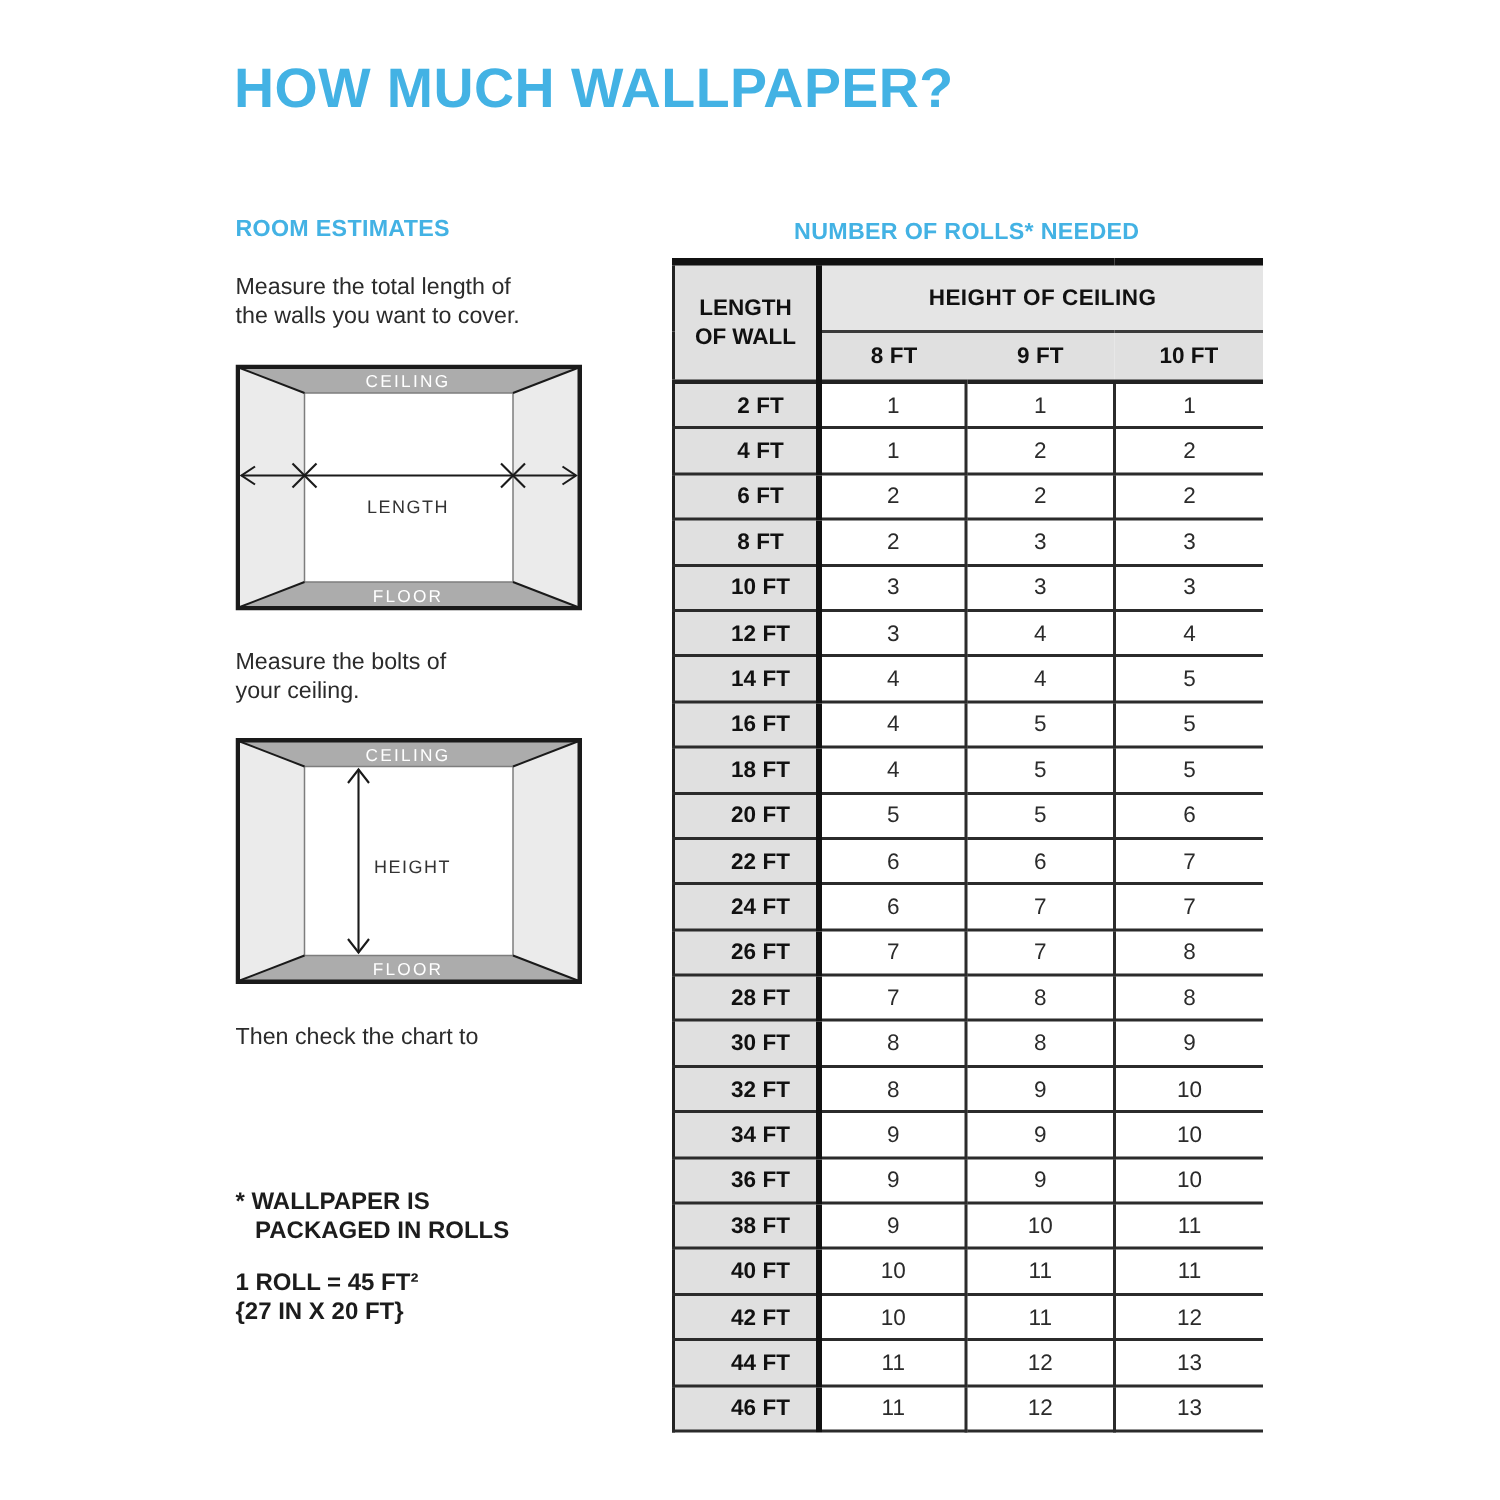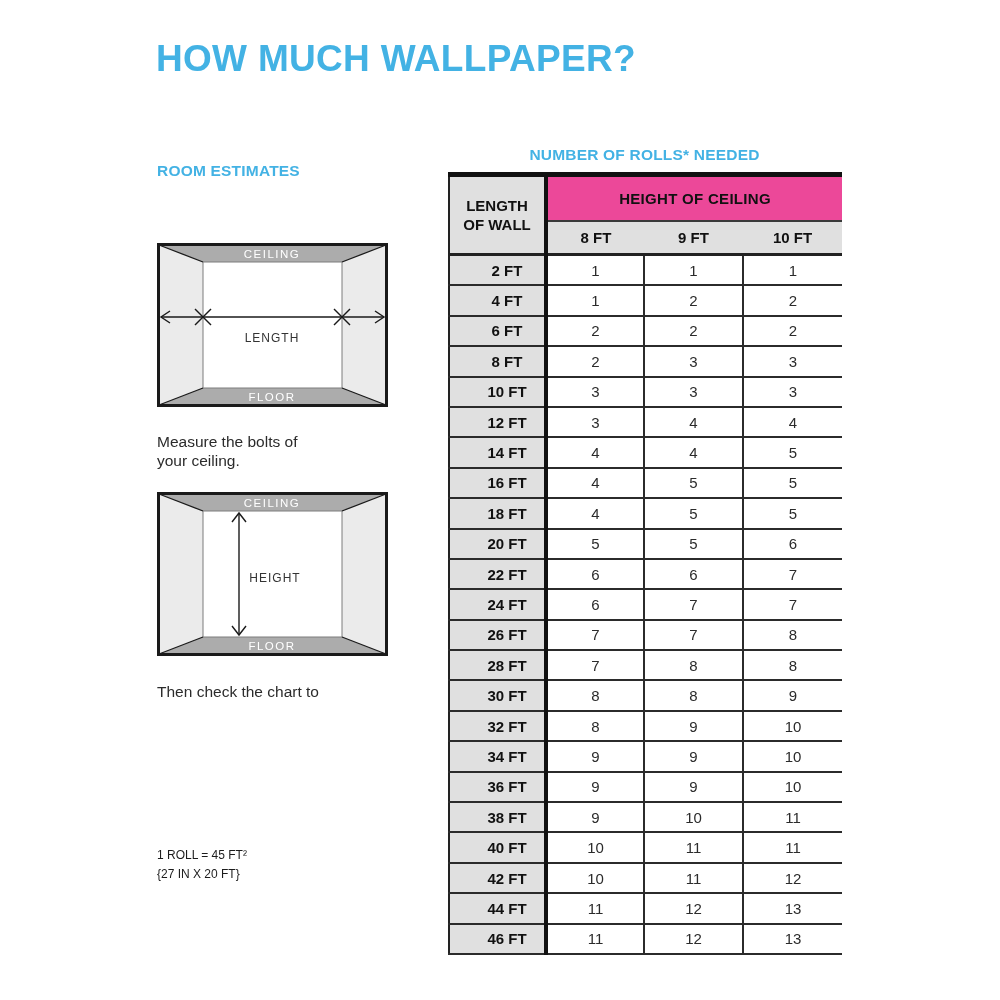--- a/index.html
+++ b/index.html
@@ -10,31 +10,31 @@
 
   
   .main-title {
     position:absolute; left:156px; top:38px; margin:0;
     font-size:37px; font-weight:bold; color:#43B2E4; letter-spacing:0.3px;
   }
   .section-title {
     position:absolute; margin:0;
     font-size:15.5px; font-weight:bold; color:#43B2E4; letter-spacing:0.2px;
   }
-  .room-title { left:157px; top:162px;text-align:right; }
+  .room-title { left:157px; top:144px;text-align:right; }
   .table-title { left:448px; top:146px; width:393px; text-align:center; }
 
   
   .body-text { position:absolute; font-size:15.5px; line-height:19px; color:#2b2b2b; }
   .step1 { left:157px; top:182px; }
   .step2 { left:157px; top:432px; }
   .step3 { left:157px; top:682px; }
   .footnote { left:157px; top:792px; font-weight:bold; font-size:16px; color:#1c1c1c; }
   .footnote .indent { margin-left:13px; }
-  .roll-size { left:157px; top:846px; font-weight:normal; font-size:12px; color:#1c1c1c; }
+  .roll-size { left:157px; top:846px; font-weight:bold; font-size:16px; color:#1c1c1c; }
 
   
   .room-svg { position:absolute; display:block; }
   .svg1 { left:157px; top:243px; }
   .svg2 { left:157px; top:492px; }
   .room-svg text { font-family:"Liberation Sans", sans-serif; }
 
   
   .rolls-table {
     position:absolute; left:448px; top:172px; width:393px;
@@ -45,21 +45,21 @@
     padding:0; text-align:center; vertical-align:middle;
     font-size:15px;
   }
   .corner-hdr {
     background:#E0E0E0;
     border-left:2px solid #222; border-right:4px solid #111; border-bottom:3px solid #222;
     font-weight:bold; font-size:15.5px; color:#111;
   }
   .hdr-line { display:block; line-height:19px; }
   .group-hdr {
-    background:#ec4899; height:43px;
+    background:#e5e5e5; height:43px;
     border-bottom:2px solid #3a3a3a;
     font-weight:bold; font-size:16px; color:#111; letter-spacing:0.3px;
   }
   .sub-hdr {
     background:#E0E0E0; height:31px;
     border-bottom:3px solid #222;
     font-weight:bold; font-size:15px; color:#111;
   }
   .rolls-table tbody th {
     background:#E0E0E0; height:28.4px;
@@ -76,20 +76,24 @@
 </style>
 </head>
 <body>
 
 <div class="page">
 
   <h1 class="main-title">HOW MUCH WALLPAPER?</h1>
 
   <h2 class="section-title room-title">ROOM ESTIMATES</h2>
 
+  <div class="body-text step1">
+    <div class="text-line">Measure the total length of</div>
+    <div class="text-line">the walls you want to cover.</div>
+  </div>
 
   <svg class="room-svg svg1" width="231" height="164" viewBox="0 0 231 164">
     <polygon points="2,2 229,2 229,162 2,162" fill="#ffffff"></polygon>
     <polygon points="2,2 46,19 46,145 2,162" fill="#EBEBEB"></polygon>
     <polygon points="229,2 185,19 185,145 229,162" fill="#EBEBEB"></polygon>
     <polygon points="2,2 229,2 185,19 46,19" fill="#ACACAC"></polygon>
     <polygon points="46,145 185,145 229,162 2,162" fill="#ACACAC"></polygon>
     <rect x="46" y="19" width="139" height="126" fill="#ffffff" stroke="#7d7d7d" stroke-width="1"></rect>
     <g stroke="#1a1a1a" stroke-width="1.3">
       <line x1="2" y1="2" x2="46" y2="19"></line>
@@ -138,20 +142,24 @@
       <path d="M75,30 L82,21 L89,30"></path>
       <path d="M75,134 L82,143 L89,134"></path>
     </g>
     <text x="118" y="90" text-anchor="middle" font-size="12" fill="#333333" letter-spacing="1">HEIGHT</text>
   </svg>
 
   <div class="body-text step3">
     <div class="text-line">Then check the chart to</div>
   </div>
 
+  <div class="body-text footnote">
+    <div class="text-line">* WALLPAPER IS</div>
+    <div class="text-line indent">PACKAGED IN ROLLS</div>
+  </div>
 
   <div class="body-text roll-size">
     <div class="text-line">1 ROLL = 45 FT²</div>
     <div class="text-line">{27 IN X 20 FT}</div>
   </div>
 
   <h2 class="section-title table-title">NUMBER OF ROLLS* NEEDED</h2>
 
   <table class="rolls-table">
     <colgroup>

